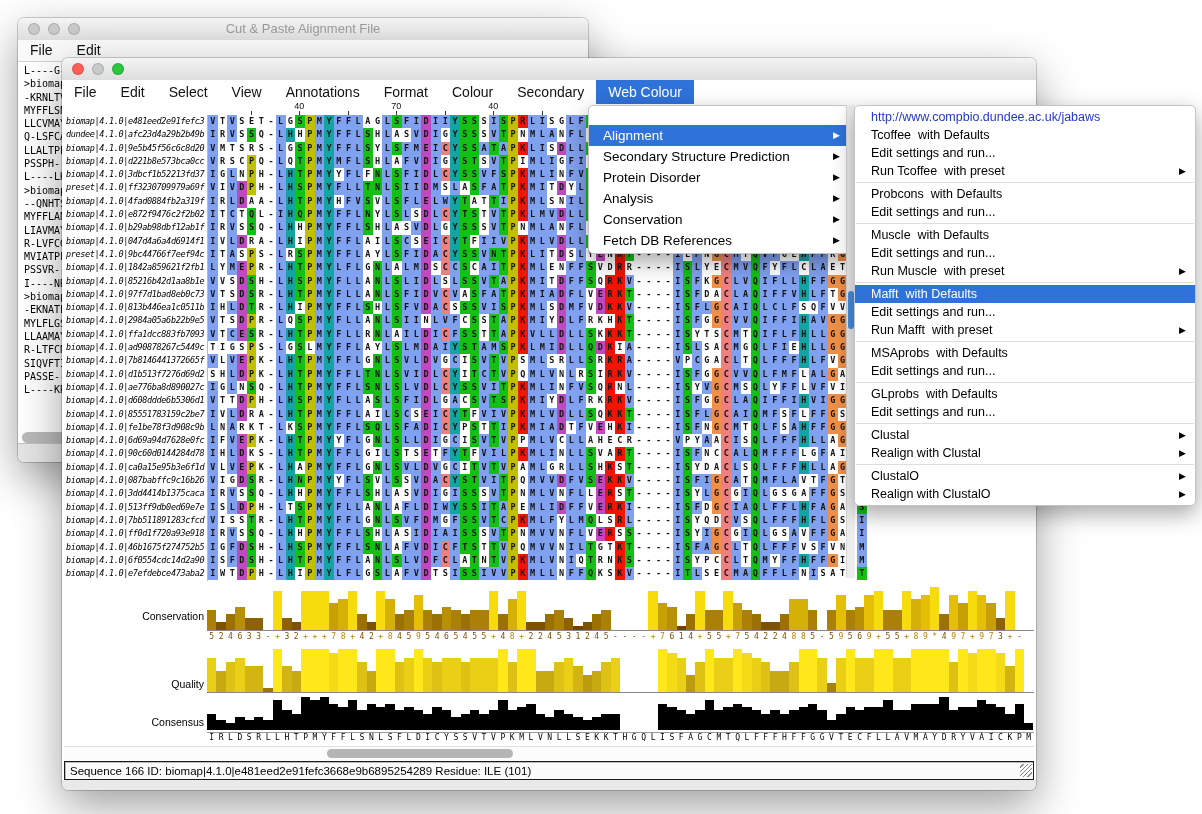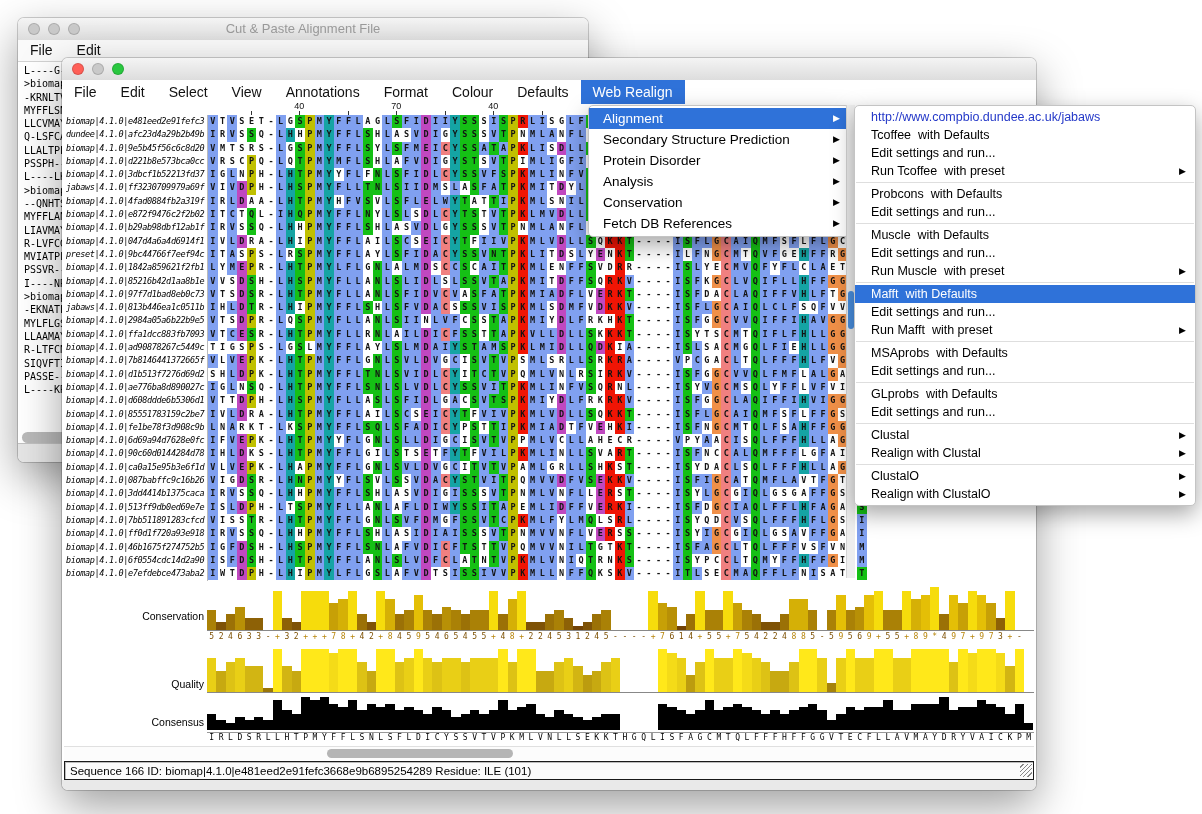--- a/index.html
+++ b/index.html
@@ -120,22 +120,22 @@
     </div>
   </div>
   <div class="menubar" id="menubar">
       <div class="menu-item">File</div>
       <div class="menu-item">Edit</div>
       <div class="menu-item">Select</div>
       <div class="menu-item">View</div>
       <div class="menu-item">Annotations</div>
       <div class="menu-item">Format</div>
       <div class="menu-item">Colour</div>
-      <div class="menu-item">Defaults</div>
-      <div class="menu-item active" style="background: rgb(47, 114, 217);">Web Realign</div>
+      <div class="menu-item">Secondary</div>
+      <div class="menu-item active" style="background: rgb(47, 114, 217);">Web Colour</div>
     </div>
 
   <div id="ruler">
       <div class="rtick" style="left: 43.65px;"></div>
       <div class="rtick" style="left: 92.15px;"></div>
       <div class="rnum" style="left: 92.15px;">40</div>
       <div class="rtick" style="left: 140.65px;"></div>
       <div class="rtick" style="left: 189.15px;"></div>
       <div class="rnum" style="left: 189.15px;">70</div>
       <div class="rtick" style="left: 237.65px;"></div>
@@ -148,30 +148,30 @@
       <div class="rtick" style="left: 528.65px;"></div>
       <div class="rtick" style="left: 577.15px;"></div>
       <div class="rtick" style="left: 625.65px;"></div>
     </div>
   <div id="ids">
       <div class="id-row">biomap|4.1.0|e481eed2e91fefc3</div>
       <div class="id-row">dundee|4.1.0|afc23d4a29b2b49b</div>
       <div class="id-row">biomap|4.1.0|9e5b45f56c6c8d20</div>
       <div class="id-row">biomap|4.1.0|d221b8e573bca0cc</div>
       <div class="id-row">biomap|4.1.0|3dbcf1b52213fd37</div>
-      <div class="id-row">jabaws|4.1.0|ff3230709979a69f</div>
+      <div class="id-row">preset|4.1.0|ff3230709979a69f</div>
       <div class="id-row">biomap|4.1.0|4fad0884fb2a319f</div>
       <div class="id-row">biomap|4.1.0|e872f9476c2f2b02</div>
       <div class="id-row">biomap|4.1.0|b29ab98dbf12ab1f</div>
       <div class="id-row">biomap|4.1.0|047d4a6a4d6914f1</div>
       <div class="id-row">preset|4.1.0|9bc44766f7eef94c</div>
       <div class="id-row">biomap|4.1.0|1842a859621f2fb1</div>
       <div class="id-row">biomap|4.1.0|85216b42d1aa8b1e</div>
       <div class="id-row">biomap|4.1.0|97f7d1bad8eb0c73</div>
-      <div class="id-row">jabaws|4.1.0|813b446ea1c0511b</div>
+      <div class="id-row">biomap|4.1.0|813b446ea1c0511b</div>
       <div class="id-row">biomap|4.1.0|2984a05a6b22b9e5</div>
       <div class="id-row">biomap|4.1.0|ffa1dcc883fb7093</div>
       <div class="id-row">biomap|4.1.0|ad90878267c5449c</div>
       <div class="id-row">biomap|4.1.0|7b8146441372665f</div>
       <div class="id-row">biomap|4.1.0|d1b513f7276d69d2</div>
       <div class="id-row">biomap|4.1.0|ae776ba8d890027c</div>
       <div class="id-row">biomap|4.1.0|d608ddde6b5306d1</div>
       <div class="id-row">biomap|4.1.0|85551783159c2be7</div>
       <div class="id-row">biomap|4.1.0|fe1be78f3d908c9b</div>
       <div class="id-row">biomap|4.1.0|6d69a94d7628e0fc</div>
@@ -3095,21 +3095,21 @@
 
   <div id="hscroll">
     <div class="thumb"></div>
   </div>
   <div id="statusbar">Sequence 166 ID: biomap|4.1.0|e481eed2e91fefc3668e9b6895254289 Residue: ILE (101)</div>
   <div id="resize-grip"></div>
   <div id="win-footer"></div>
 </div>
 
 <div class="popup" id="dropdown" style="width: 260px; left: 588px; top: 105px;">
-    <div class="pop-row dd-row selected" style="background: rgb(47, 114, 217);">Alignment<span class="arrow">▶</span></div>
+    <div class="pop-row dd-row selected" style="background: rgb(47, 114, 217); margin-top: 17px;">Alignment<span class="arrow">▶</span></div>
     <div class="pop-row dd-row">Secondary Structure Prediction<span class="arrow">▶</span></div>
     <div class="pop-row dd-row">Protein Disorder<span class="arrow">▶</span></div>
     <div class="pop-row dd-row">Analysis<span class="arrow">▶</span></div>
     <div class="pop-row dd-row">Conservation<span class="arrow">▶</span></div>
     <div class="pop-row dd-row">Fetch DB References<span class="arrow">▶</span></div>
   </div>
 <div id="vscroll-sliver" style="left: 846px; top: 105px; height: 473px;">
   <div class="vthumb" style="top:186px;"></div>
 </div>
 <div class="popup" id="submenu" style="width: 340px; left: 854px; top: 105px; z-index: 62;">

